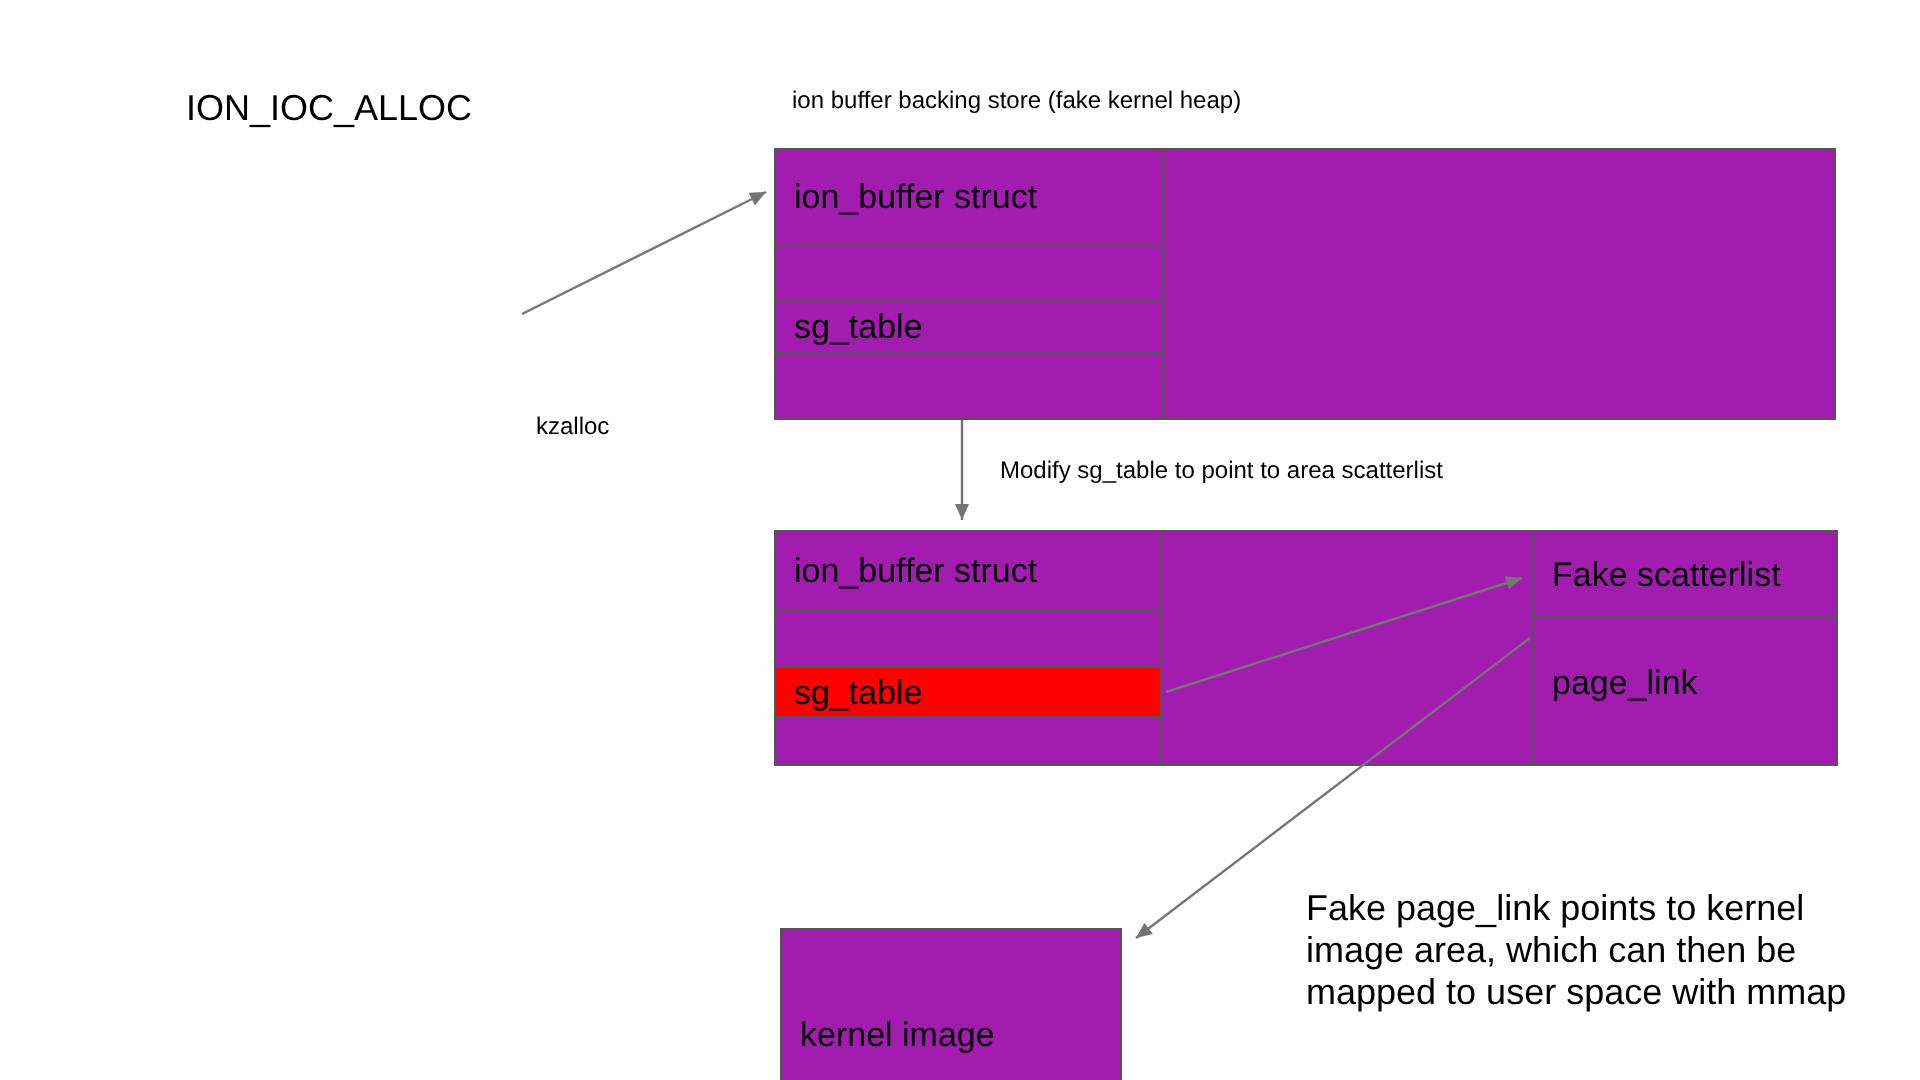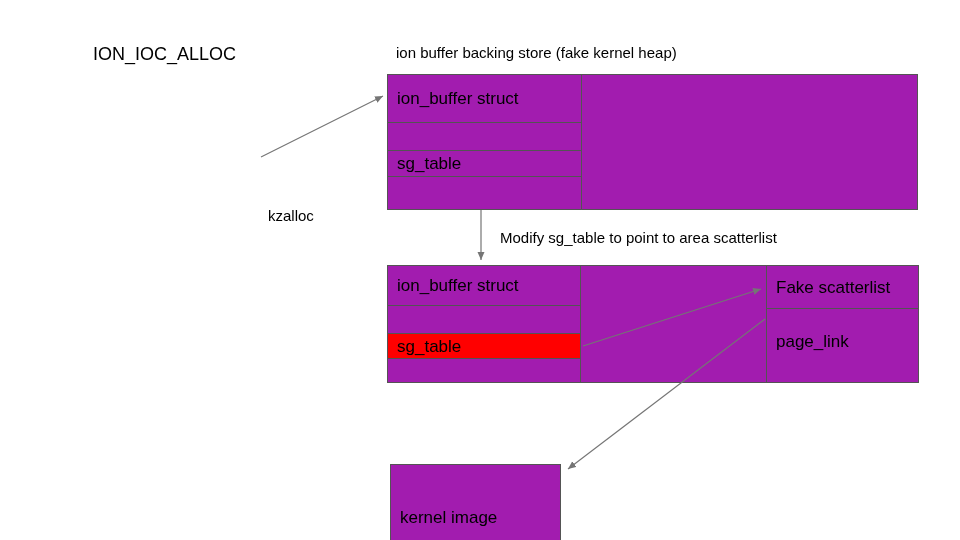--- a/index.html
+++ b/index.html
@@ -7,21 +7,21 @@
     position:relative; width:960px; height:540px; background:#ffffff;
     font-family:Liberation Sans, sans-serif; color:#000; overflow:hidden;
   }
   .cell {
     position:absolute; background:#a21caf; border:1px solid #545454;
     box-sizing:border-box; display:flex; align-items:center;
     padding-left:9px; font-size:17px; line-height:1; white-space:nowrap; overflow:hidden;
   }
   .cell.top-align { align-items:flex-start; padding-top:24px; }
   .cell.hl { background:#ff0000; }
-  .flabel { position:absolute; font-size:15px; line-height:1.15; white-space:nowrap; }
+  .flabel { position:absolute; font-size:12px; line-height:1.15; white-space:nowrap; }
 
   
   .t-syscall   { left:93px;  top:44px;  font-size:18px; }
   .t-heap      { left:396px; top:44px; }
   .t-kzalloc   { left:268px; top:167px;margin-top:40px; }
   .t-modify    { left:500px; top:229px; }
   .t-caption   { left:653px; top:444px; font-size:18px; line-height:21px; white-space:pre-line; }
 
   
   .b-create { left:87px;  top:73px;  width:174px; height:168px; }
@@ -48,20 +48,23 @@
 </style>
 </head>
 <body>
 
 <div class="canvas">
 
   <div class="flabel t-syscall">ION_IOC_ALLOC</div>
   <div class="flabel t-heap">ion buffer backing store (fake kernel heap)</div>
   <div class="flabel t-kzalloc">kzalloc</div>
   <div class="flabel t-modify">Modify sg_table to point to area scatterlist</div>
+  <div class="flabel t-caption">Fake page_link points to kernel
+image area, which can then be
+mapped to user space with mmap</div>
 
 
   <div class="cell s1r1">ion_buffer struct</div>
   <div class="cell s1r2"></div>
   <div class="cell s1r3">sg_table</div>
   <div class="cell s1r4"></div>
   <div class="cell s1big"></div>
 
   <div class="cell s2r1">ion_buffer struct</div>
   <div class="cell s2r2"></div>

